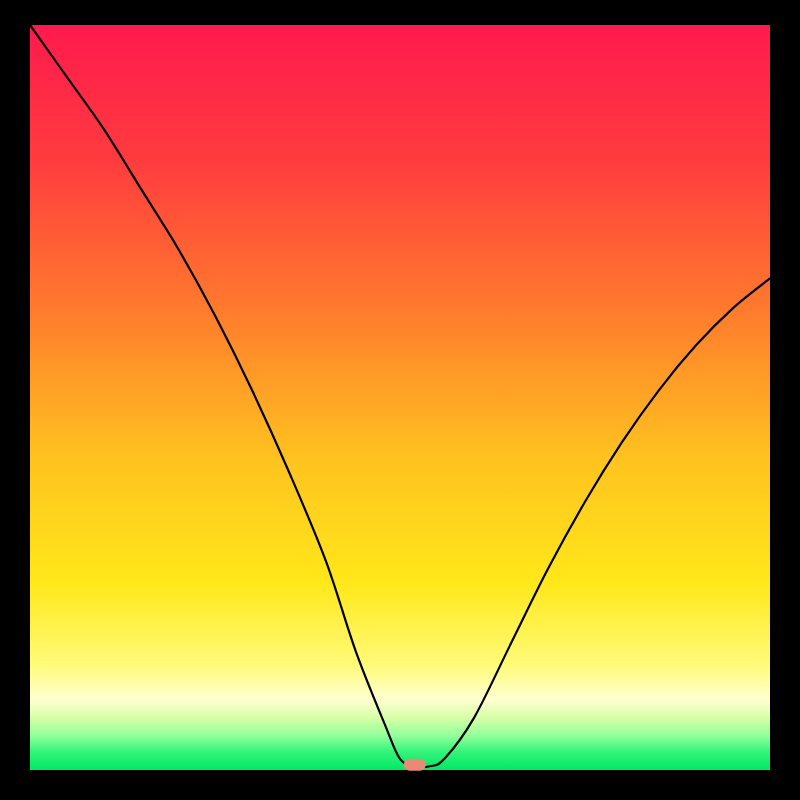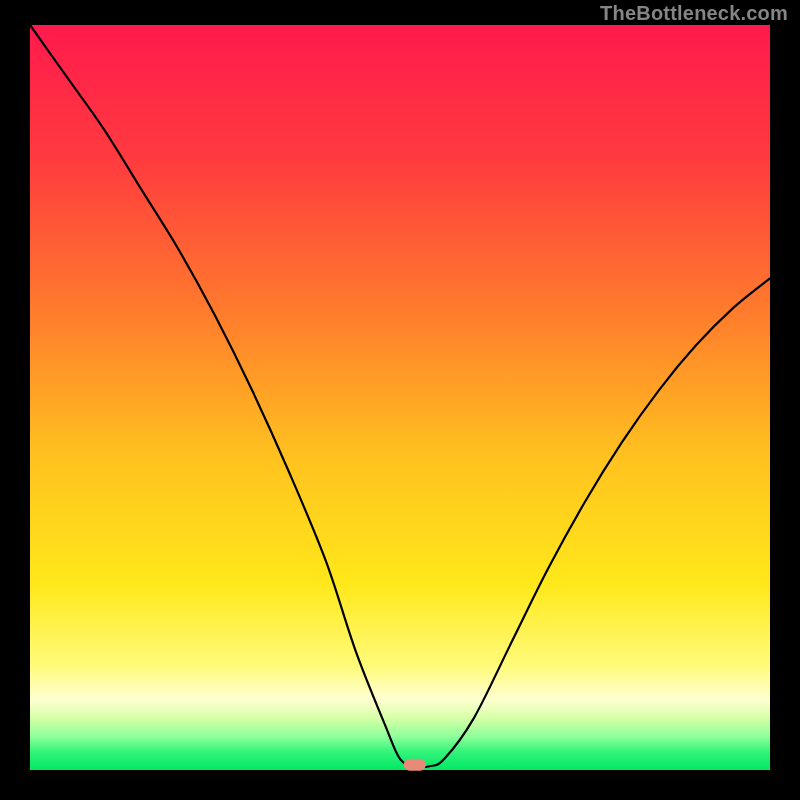--- a/index.html
+++ b/index.html
@@ -30,21 +30,20 @@
   svg.plot {
     position: absolute;
     left: 0;
     top: 0;
   }
 </style>
 </head>
 <body>
 <div class="stage">
 
-  <div class="watermark">TheBottleneck.com</div>
 
   <svg class="plot" width="800" height="800" viewBox="0 0 800 800">
     <defs>
       <linearGradient id="bg-grad" x1="0" y1="0" x2="0" y2="1">
 
       <stop offset="0.00%" stop-color="#ff1a4d"></stop>
           <stop offset="18.00%" stop-color="#ff3b3f"></stop>
           <stop offset="38.00%" stop-color="#ff7a2d"></stop>
           <stop offset="58.00%" stop-color="#ffc21f"></stop>
           <stop offset="75.00%" stop-color="#ffe81a"></stop>

